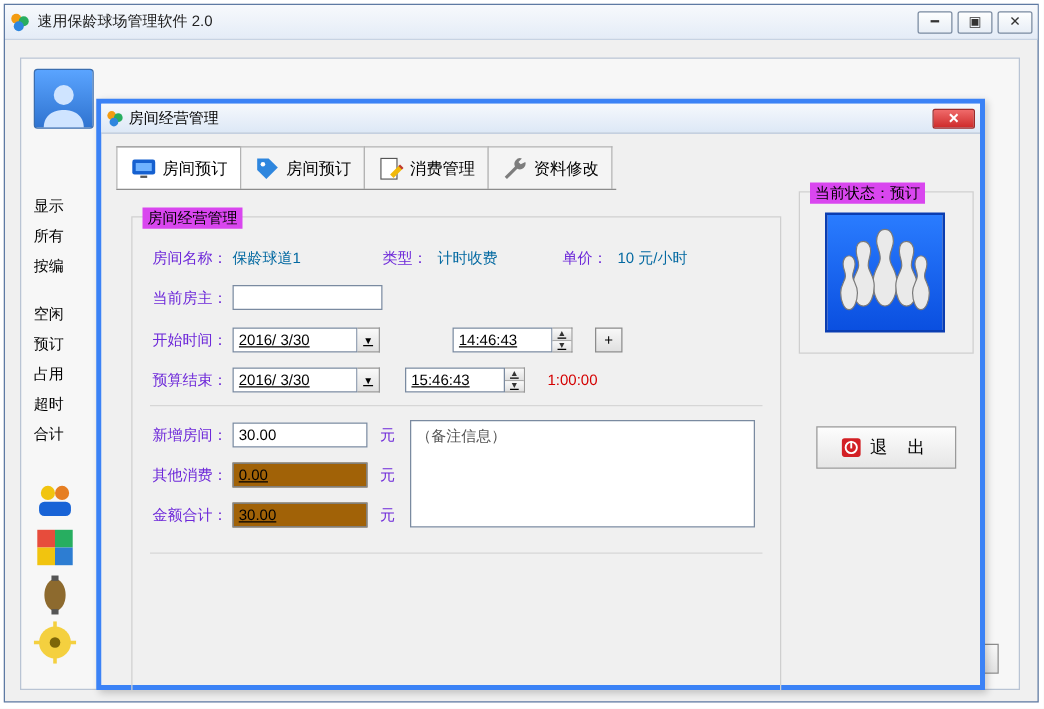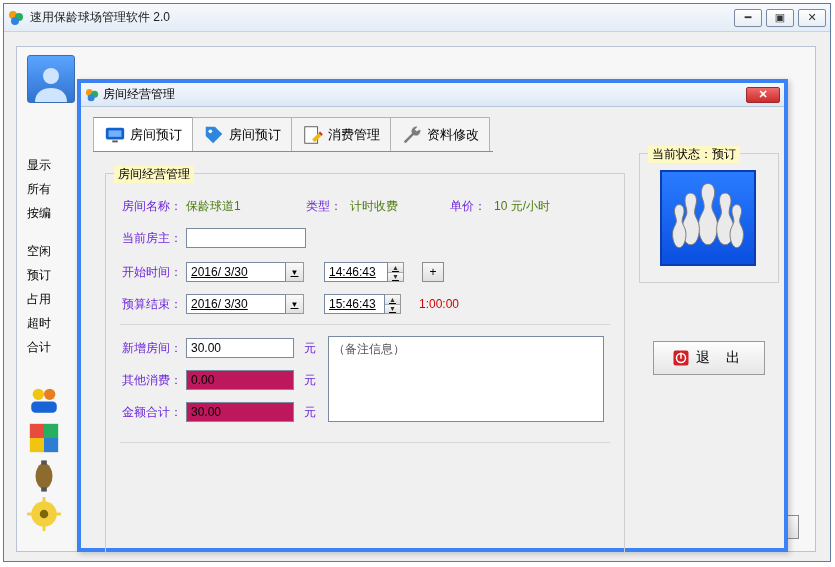--- a/index.html
+++ b/index.html
@@ -153,21 +153,21 @@
   
   .groupbox {
     position: absolute;
     border: 1px solid #cfcfcf;
     background: transparent;
   }
   .groupbox .legend {
     position: absolute;
     top: -8px; left: 8px;
     padding: 0 4px;
-    background: #fef9c3;
+    background: #d946ef;
     font-size: 12px;
   }
   .gb-main  { left: 24px; top: 66px; width: 520px; height: 380px; }
   .gb-status{ left: 558px; top: 46px; width: 140px; height: 130px; }
   .gb-status .legend { font-size: 12px; }
   .status-img {
     position: absolute;
     left: 20px; top: 16px;
     width: 96px; height: 96px;
     border: 2px solid #0a3db1;
@@ -183,30 +183,30 @@
     display:flex;align-items:center;justify-content:center;
     font-size: 14px;
     letter-spacing: 6px;
   }
   .exit-btn .pwr {
     width: 18px;height:18px;margin-right:6px;
   }
   
   .gb-main .row { position: absolute; left: 16px; right: 16px; height: 24px; display:flex; align-items:center;}
   .lbl { display:inline-block; color:#6d28d9; }
-  .val-blue { color:#4d7c0f; }
+  .val-blue { color:#0369a1; }
   input.text, .readonly {
     height: 20px;
     border: 1px solid #7a8aa0;
     background: #fff;
     padding: 0 4px;
     font-size: 12px;
     font-family: inherit;
   }
-  .readonly { background: #be185d; display:inline-flex;align-items:center;}
+  .readonly { background: #a16207; display:inline-flex;align-items:center;text-decoration:underline;}
   .spinner-btns {
     width: 16px; height:20px; border:1px solid #999; border-left:none;
     display:flex;flex-direction:column;
   }
   .spinner-btns div{flex:1;display:flex;align-items:center;justify-content:center;font-size:7px;color:#333;background:linear-gradient(#fafafa,#e0e0e0);}
   .spinner-btns div:first-child{border-bottom:1px solid #aaa;}
   .datebox { display:flex;text-decoration:underline; }
   .datebox .dd { width:18px;height:20px;border:1px solid #999;border-left:none;background:linear-gradient(#fafafa,#e0e0e0);display:flex;align-items:center;justify-content:center;font-size:8px;}
   .plus-btn {
     width: 22px; height: 20px;
@@ -388,39 +388,39 @@
           </div>
 
           <div class="row" style="top:86px">
             <span class="lbl" style="width:64px">开始时间：</span>
             <span class="datebox">
               <input class="text" style="width: 100px;" value="2016/ 3/30">
               <span class="dd">▼</span>
             </span>
             <span style="width:20px"></span>
             <span class="datebox">
-              <input class="text" style="width: 64px;" value="14:46:43">
+              <input class="text" style="width: 80px; margin-left: 38px;" value="14:46:43">
               <span class="spinner-btns">
                   <div>▲</div>
                   <div>▼</div>
                 </span>
             </span>
             <span style="width:18px"></span>
             <span class="plus-btn">+</span>
           </div>
 
           <div class="row" style="top:118px">
             <span class="lbl" style="width:64px">预算结束：</span>
             <span class="datebox">
               <input class="text" style="width: 100px;" value="2016/ 3/30">
               <span class="dd">▼</span>
             </span>
             <span style="width:20px"></span>
             <span class="datebox">
-              <input class="text" style="width: 61px;" value="15:46:43">
+              <input class="text" style="width: 80px;" value="15:46:43">
               <span class="spinner-btns">
                   <div>▲</div>
                   <div>▼</div>
                 </span>
             </span>
             <span style="width:18px"></span>
             <span class="red">1:00:00</span>
           </div>
 
           <div class="sep" style="top:150px"></div>

